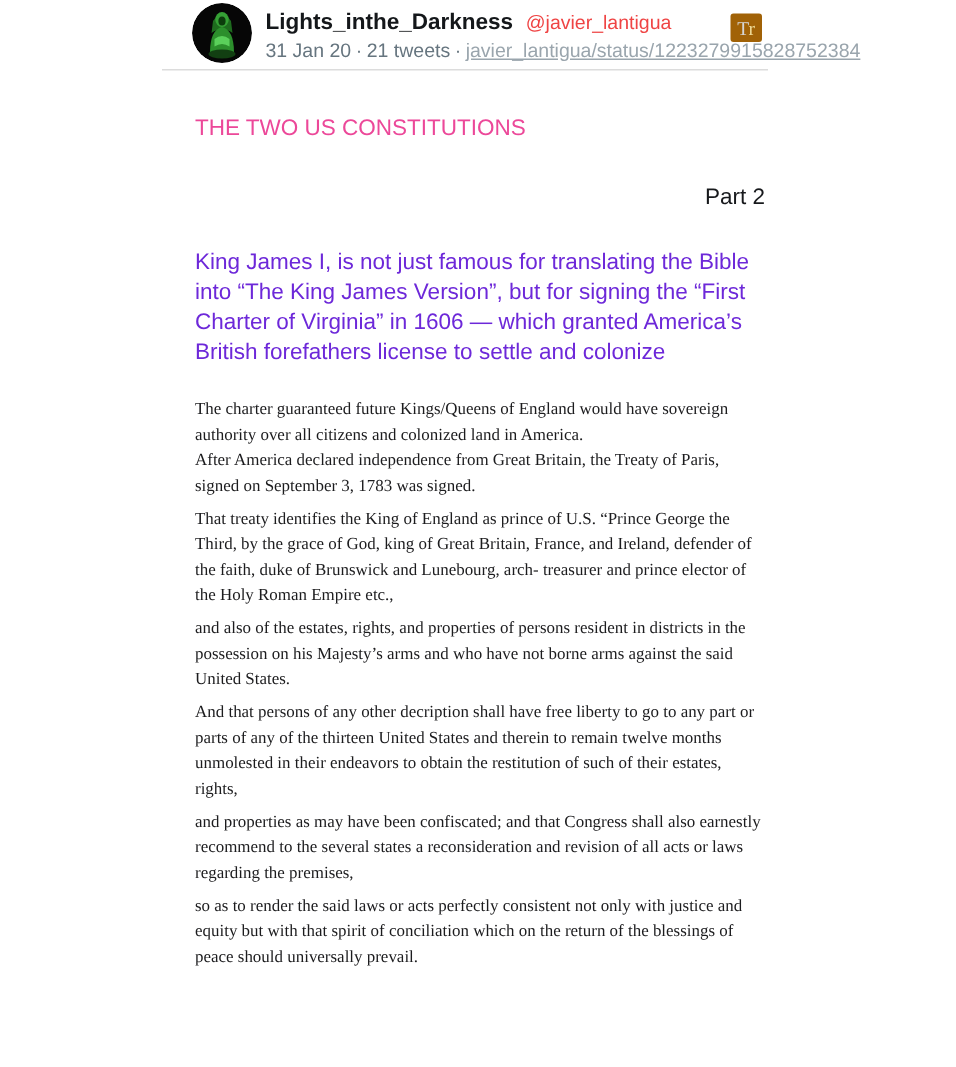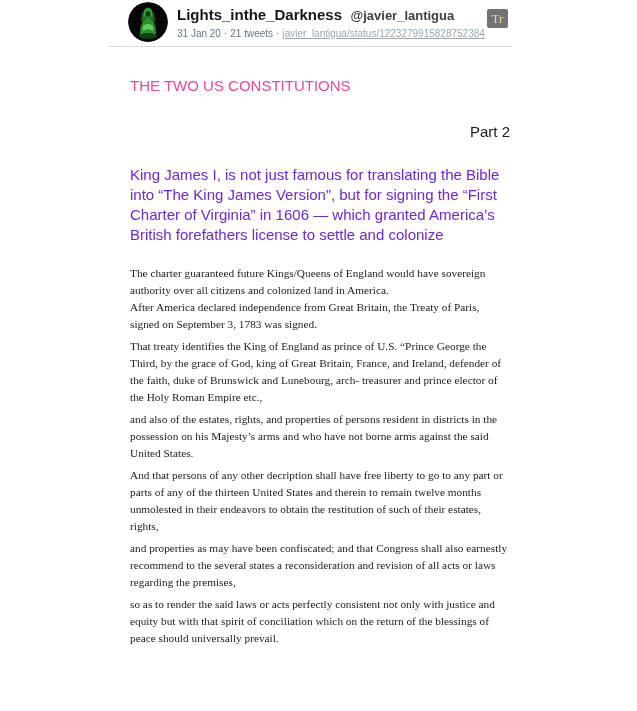--- a/index.html
+++ b/index.html
@@ -7,27 +7,27 @@
     width:637px;height:711px;overflow:hidden;position:relative;
     font-family:"Liberation Sans",sans-serif;color:#17191c;
   }
   .page{position:relative;margin-left:108px;width:404px;}
 
   
   .header{position:relative;height:47px;border-bottom:1px solid #dcdcdc;box-sizing:border-box;}
   .avatar{position:absolute;left:20px;top:2px;width:40px;height:40px;border-radius:50%;overflow:hidden;cursor:pointer;}
   .hinfo{margin-left:69px;padding-top:6px;}
   .name{font-size:15px;font-weight:700;color:#14171a;line-height:16px;cursor:pointer;text-align:center;}
-  .handle{font-size:13px;font-weight:700;color:#404040;margin-left:4px;}
-  .meta{font-size:10px;color:#66757f;margin-top:4px;line-height:12px;white-space:nowrap;}
+  .handle{font-size:13px;font-weight:400;color:#ef4444;margin-left:4px;}
+  .meta{font-size:13px;color:#66757f;margin-top:4px;line-height:12px;white-space:nowrap;}
   .meta .sep{margin:0 3px;}
   .status-link{color:#9aa5ad;text-decoration:underline;cursor:pointer;}
   .tr-logo{
     position:absolute;right:4px;top:9px;width:21px;height:19px;border-radius:2px;
-    background:#737373;text-align:center;line-height:19px;
+    background:#a16207;text-align:center;line-height:19px;
     font-family:"Liberation Serif",serif;font-size:13px;color:#d6d6d6;cursor:pointer;
   }
   .tr-logo .r{color:#eeda96;}
 
   
   .content{padding-left:22px;padding-right:2px;}
   .title{margin:30px 0 0;font-size:15px;font-weight:400;line-height:18px;color:#ec4899;}
   .part{margin:28px 0 0;font-size:15px;font-weight:400;line-height:18px;color:#17191c;text-align:right;}
   .lead{margin:24px 0 0;font-size:15px;font-weight:400;line-height:20px;color:#6d28d9;width:378px;}
   .tweets{margin-top:20px;width:380px;}

